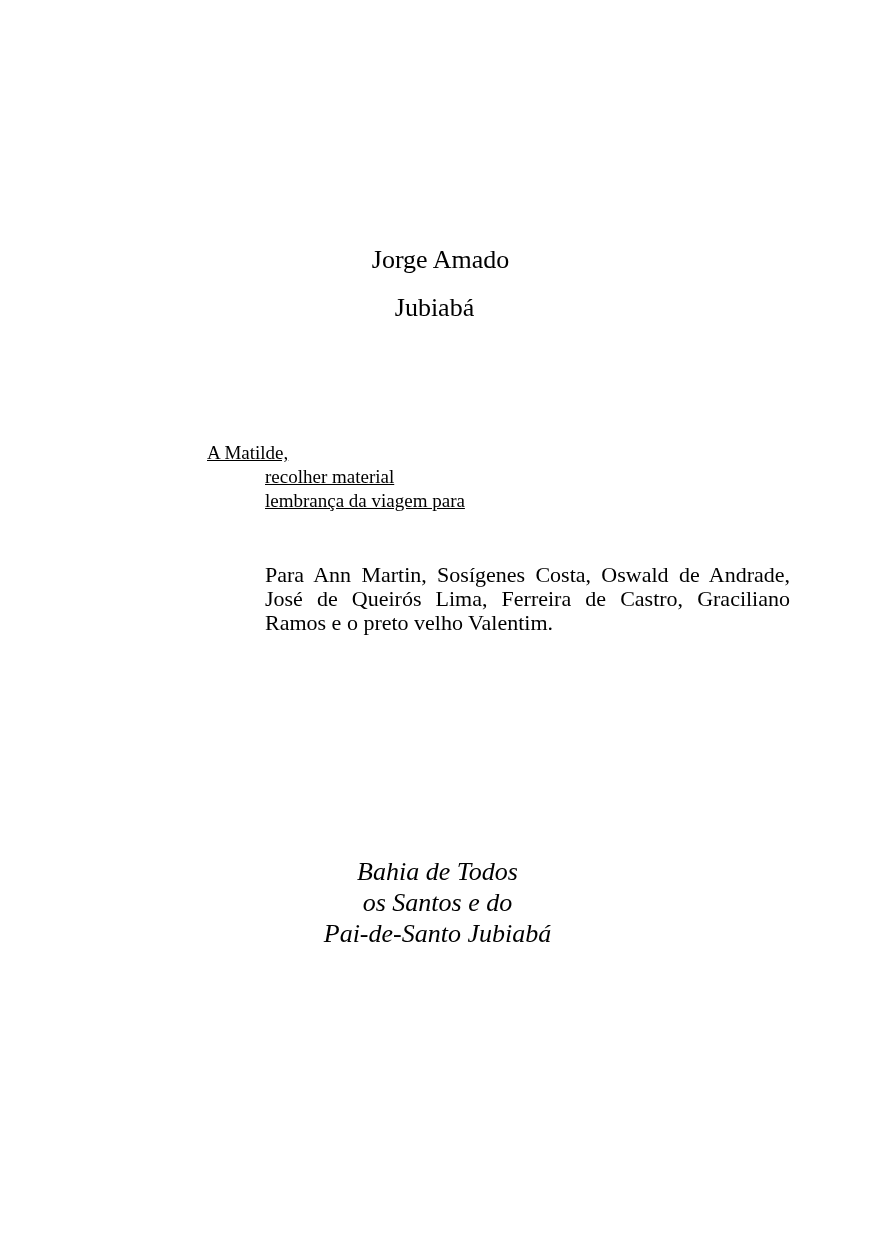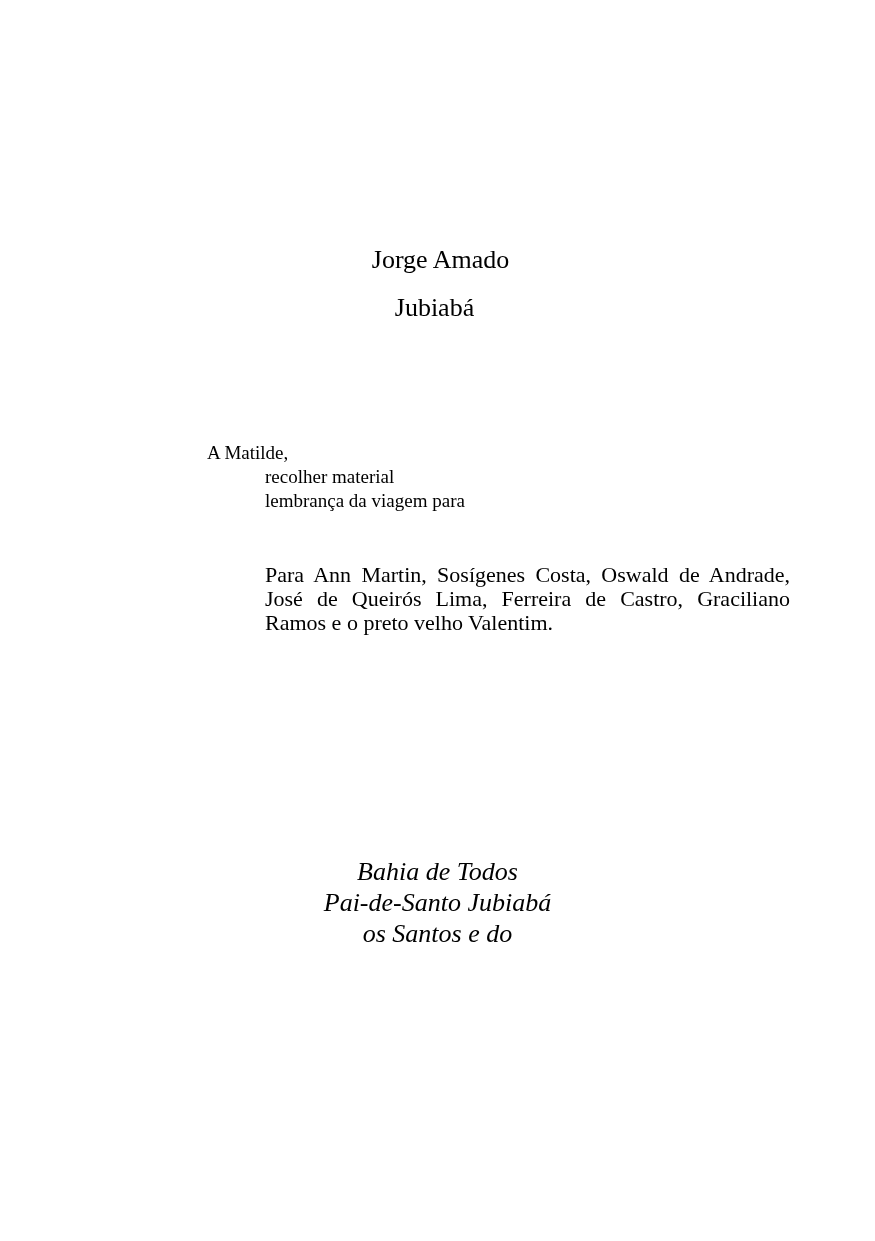--- a/index.html
+++ b/index.html
@@ -41,20 +41,21 @@
       text-align: center;
       font-size: 26px;
       line-height: 32px;
     }
     .dedication-1 {
       position: absolute;
       left: 207px;
       top: 441px;
       font-size: 19px;
       line-height: 24px;
+      text-decoration: underline;
     }
     .dedication-1 .indent {
       display: block;
       padding-left: 58px;
     }
     .dedication-2 {
       position: absolute;
       left: 265px;
       top: 563px;
       width: 525px;
@@ -90,17 +91,17 @@
   <div class="dedication-1">
     <span style="display:block;">A Matilde,</span>
     <span class="indent">recolher material</span>
     <span class="indent">lembrança da viagem para</span>
   </div>
 
   <div class="dedication-2">Para Ann Martin, Sosígenes Costa, Oswald de Andrade, José de Queirós Lima, Ferreira de Castro, Graciliano Ramos e o preto velho Valentim.</div>
 
   <div class="epigraph">
     <span>Bahia de Todos</span>
+    <span>os Santos e do</span>
     <span>Pai-de-Santo Jubiabá</span>
-    <span>os Santos e do</span>
   </div>
 
 </div>
 
 </body></html>

